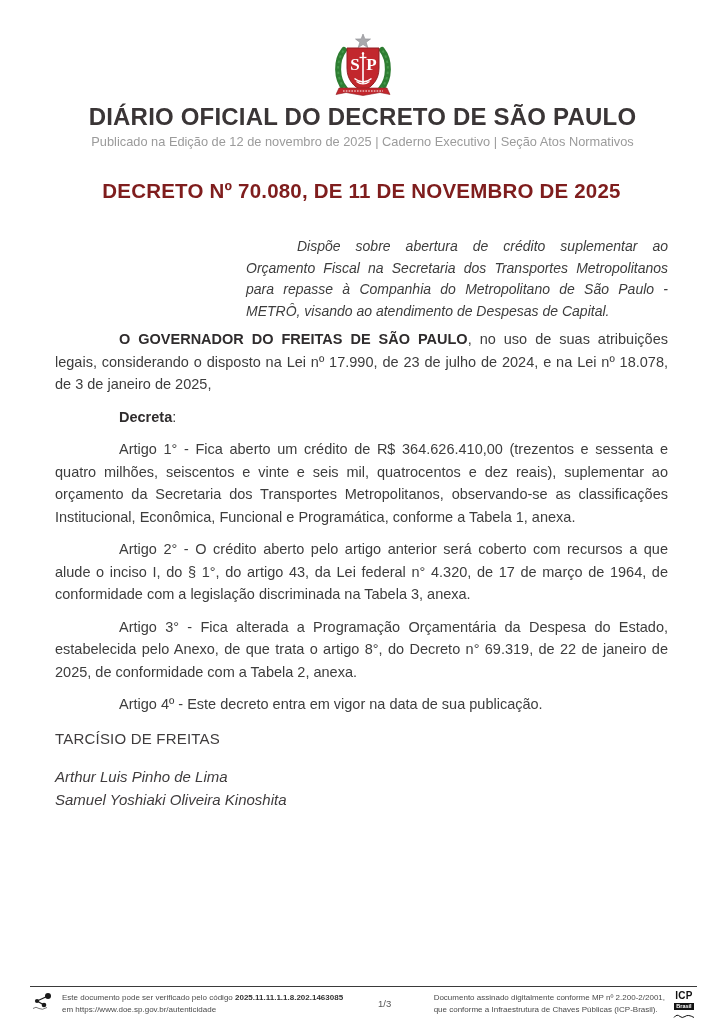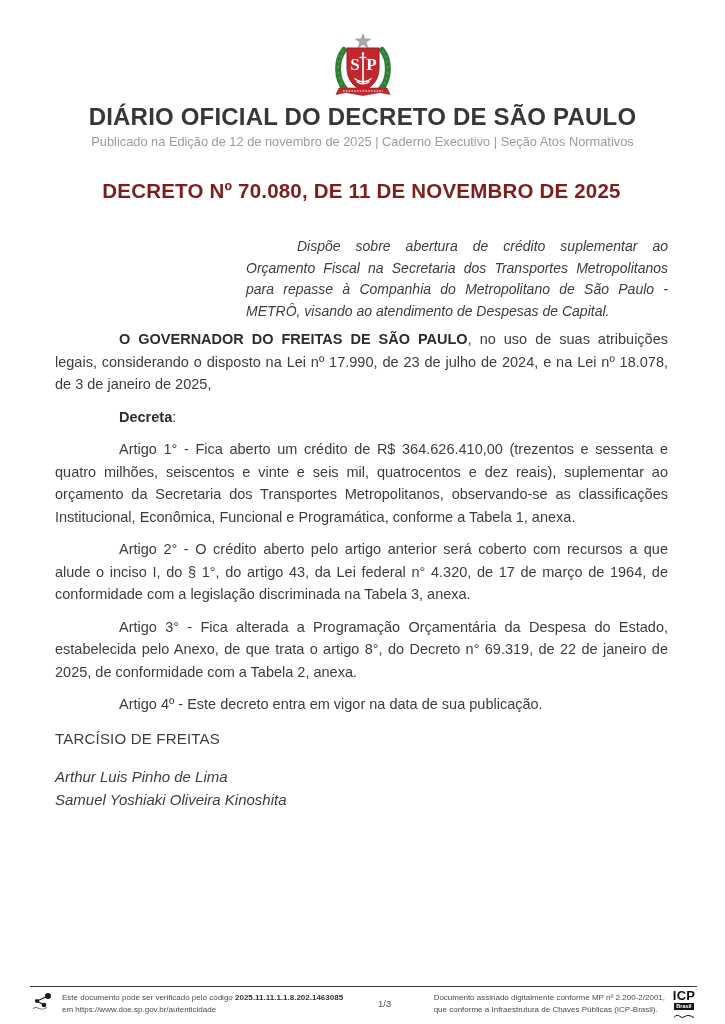--- a/index.html
+++ b/index.html
@@ -74,21 +74,21 @@
   .prodesp-wrap { width:26px; text-align:center; }
   .verif-text { white-space:nowrap; }
   .verif-text b { color:#323232; }
   .footer-pageno {
     position:absolute; left:348px; top:11px;
     font-size:9.5px; color:#555;
   }
   .footer-right { margin-left:auto; display:flex; gap:6px; align-items:flex-start; }
   .signed-text { white-space:nowrap; }
   .icp-wrap { width:26px; text-align:center; }
-  .icp-top { font-weight:800; font-size:13px; line-height:8px; color:#121212; letter-spacing:.2px; }
+  .icp-top { font-weight:800; font-size:10px; line-height:8px; color:#121212; letter-spacing:.2px; }
   .icp-mid { display:inline-block; background:#121212; color:#fff; font-weight:700;
              font-size:5.5px; line-height:7px; padding:0 2px; margin-top:1px; }
 </style>
 </head>
 <body>
 
 <div class="page">
 
   <header class="masthead">
 

